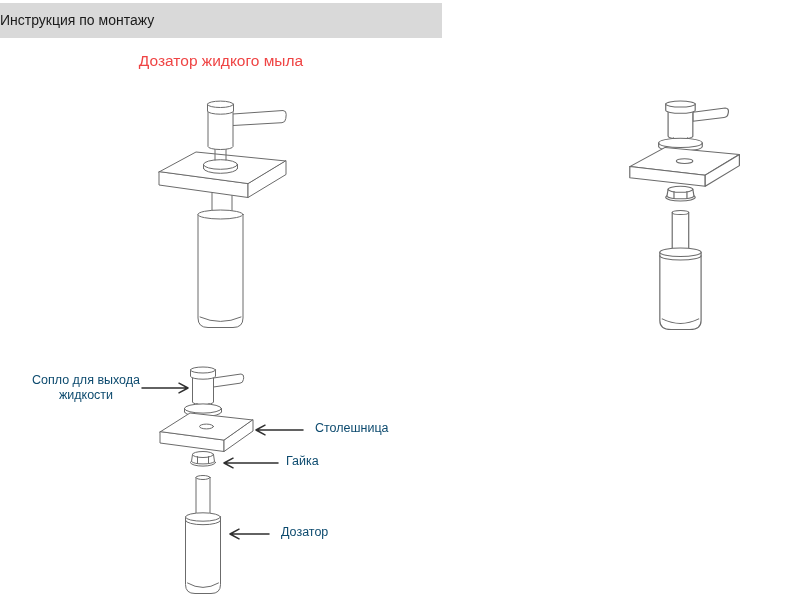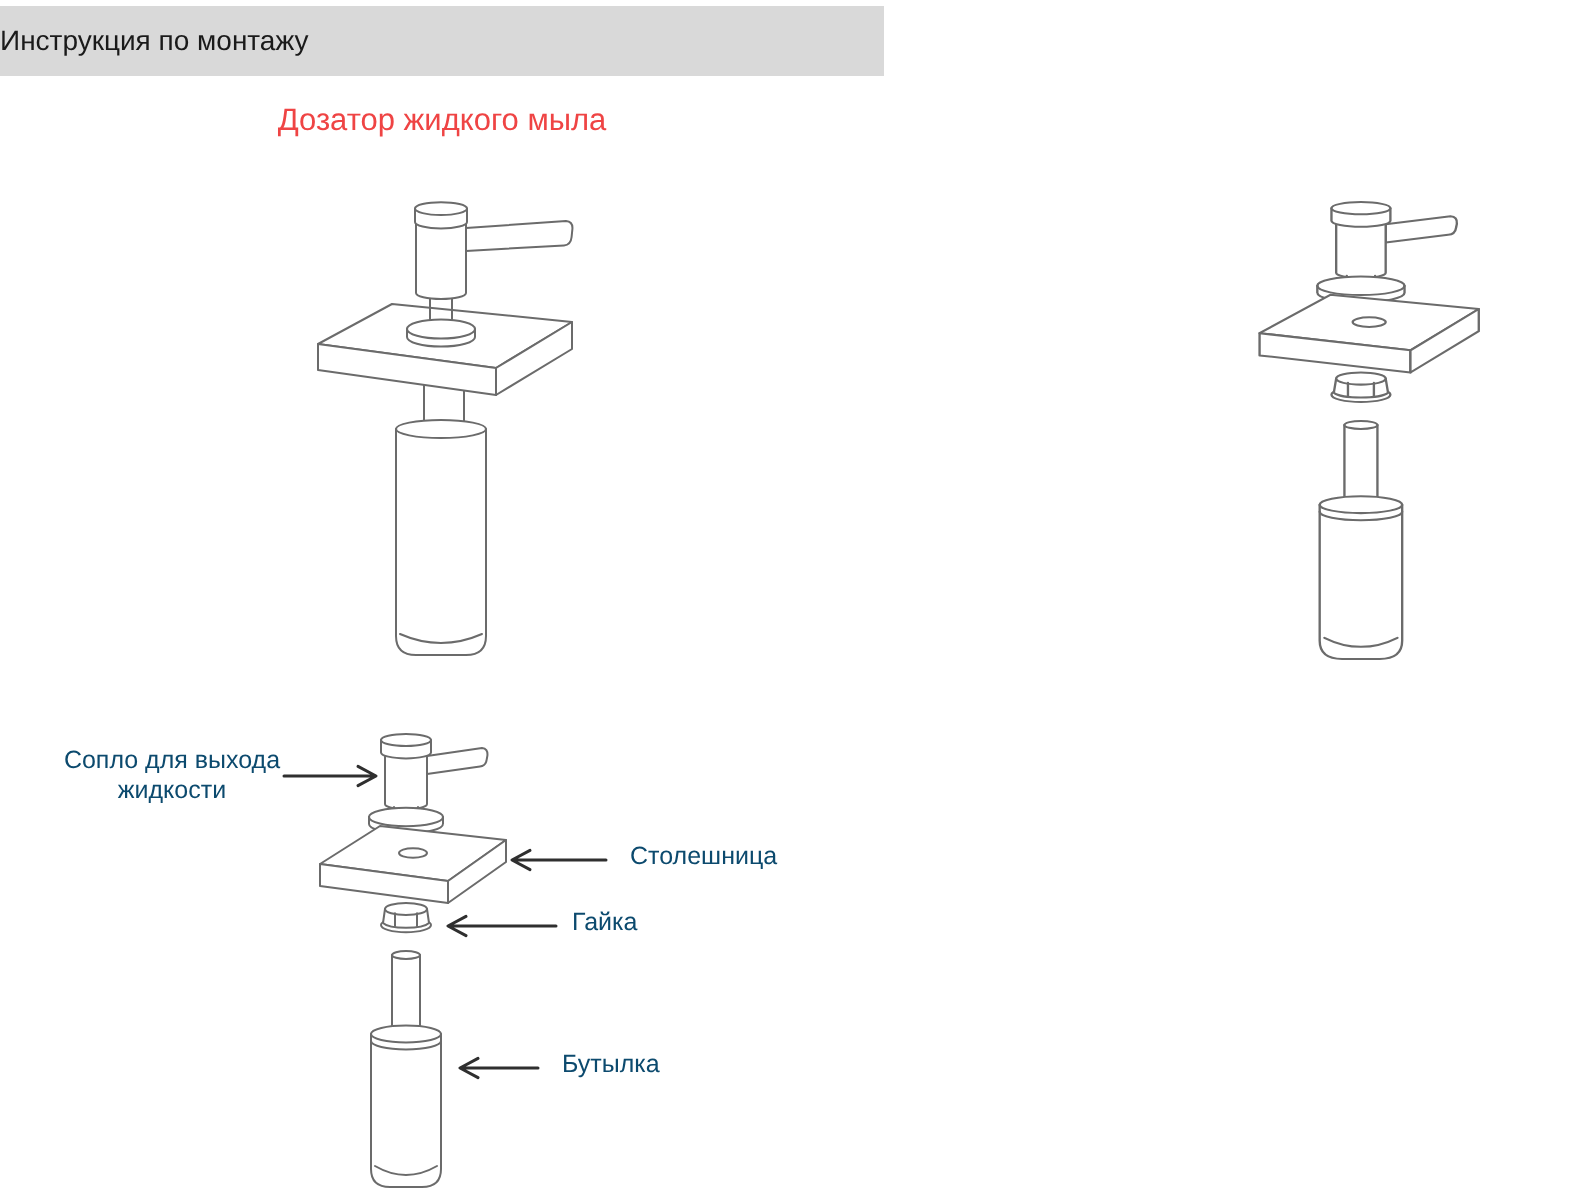--- a/index.html
+++ b/index.html
@@ -144,18 +144,18 @@
   <div class="part-label label-countertop">Столешница</div>
   <svg class="arrow arrow-countertop" width="52" height="14">
     <path class="arrow-stroke" d="M51,7 L5,7 M13,2.2 L4,7 L13,11.8"></path>
   </svg>
 
   <div class="part-label label-nut">Гайка</div>
   <svg class="arrow arrow-nut" width="59" height="14">
     <path class="arrow-stroke" d="M58,7 L5,7 M13,2.2 L4,7 L13,11.8"></path>
   </svg>
 
-  <div class="part-label label-bottle">Бутылка</div>
+  <div class="part-label label-bottle">Дозатор</div>
   <svg class="arrow arrow-bottle" width="44" height="14">
     <path class="arrow-stroke" d="M43,7 L5,7 M13,2.2 L4,7 L13,11.8"></path>
   </svg>
 
 </div>
 
 </body></html>

